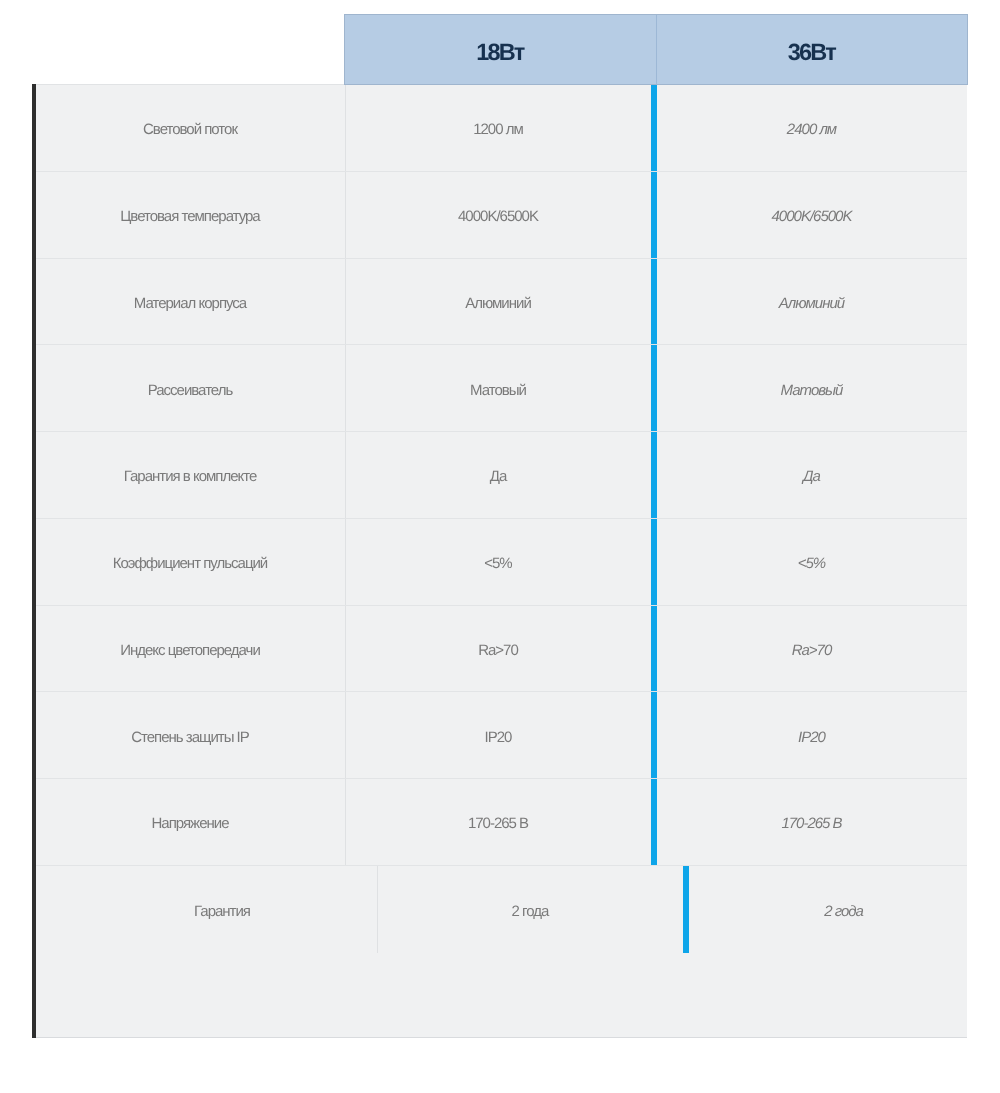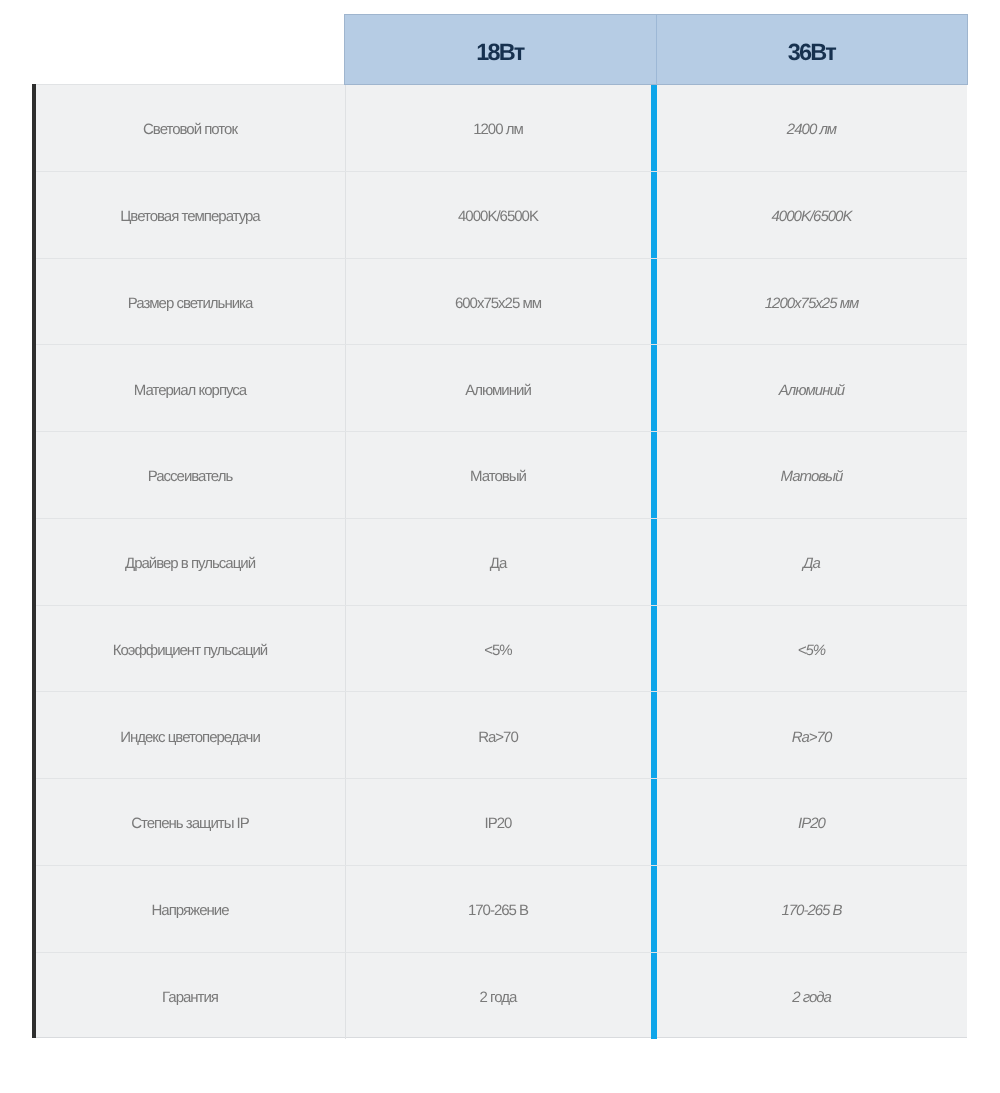--- a/index.html
+++ b/index.html
@@ -74,21 +74,21 @@
     height: 953.8px;
     background: #2e2e2e;
     z-index: 3;
   }
   .spec-row {
     display: flex;
     height: 86.75px;
     box-sizing: border-box;
     border-bottom: 1px solid #e2e4e6;
   }
-  .spec-row:last-child { border-bottom: none; }
+  .spec-row:last-child { border-bottom: none; padding-left: 32px; }
   .spec-cell {
     display: flex;
     align-items: center;
     justify-content: center;
     box-sizing: border-box;
     color: #7a7a7a;
     font-size: 15px;
     letter-spacing: -1px;
     text-indent: -1px;
     line-height: 1.2;
@@ -117,36 +117,31 @@
       <div class="spec-cell c-param">Световой поток</div>
       <div class="spec-cell c-val">1200 лм</div>
       <div class="spec-cell c-val">2400 лм</div>
     </div>
     <div class="spec-row">
       <div class="spec-cell c-param">Цветовая температура</div>
       <div class="spec-cell c-val">4000K/6500K</div>
       <div class="spec-cell c-val">4000K/6500K</div>
     </div>
     <div class="spec-row">
-      <div class="spec-cell c-param">Размер светильника</div>
-      <div class="spec-cell c-val">600x75x25 мм</div>
-      <div class="spec-cell c-val">1200x75x25 мм</div>
-    </div>
-    <div class="spec-row">
       <div class="spec-cell c-param">Материал корпуса</div>
       <div class="spec-cell c-val">Алюминий</div>
       <div class="spec-cell c-val">Алюминий</div>
     </div>
     <div class="spec-row">
       <div class="spec-cell c-param">Рассеиватель</div>
       <div class="spec-cell c-val">Матовый</div>
       <div class="spec-cell c-val">Матовый</div>
     </div>
     <div class="spec-row">
-      <div class="spec-cell c-param">Драйвер в пульсаций</div>
+      <div class="spec-cell c-param">Гарантия в комплекте</div>
       <div class="spec-cell c-val">Да</div>
       <div class="spec-cell c-val">Да</div>
     </div>
     <div class="spec-row">
       <div class="spec-cell c-param">Коэффициент пульсаций</div>
       <div class="spec-cell c-val">&lt;5%</div>
       <div class="spec-cell c-val">&lt;5%</div>
     </div>
     <div class="spec-row">
       <div class="spec-cell c-param">Индекс цветопередачи</div>

